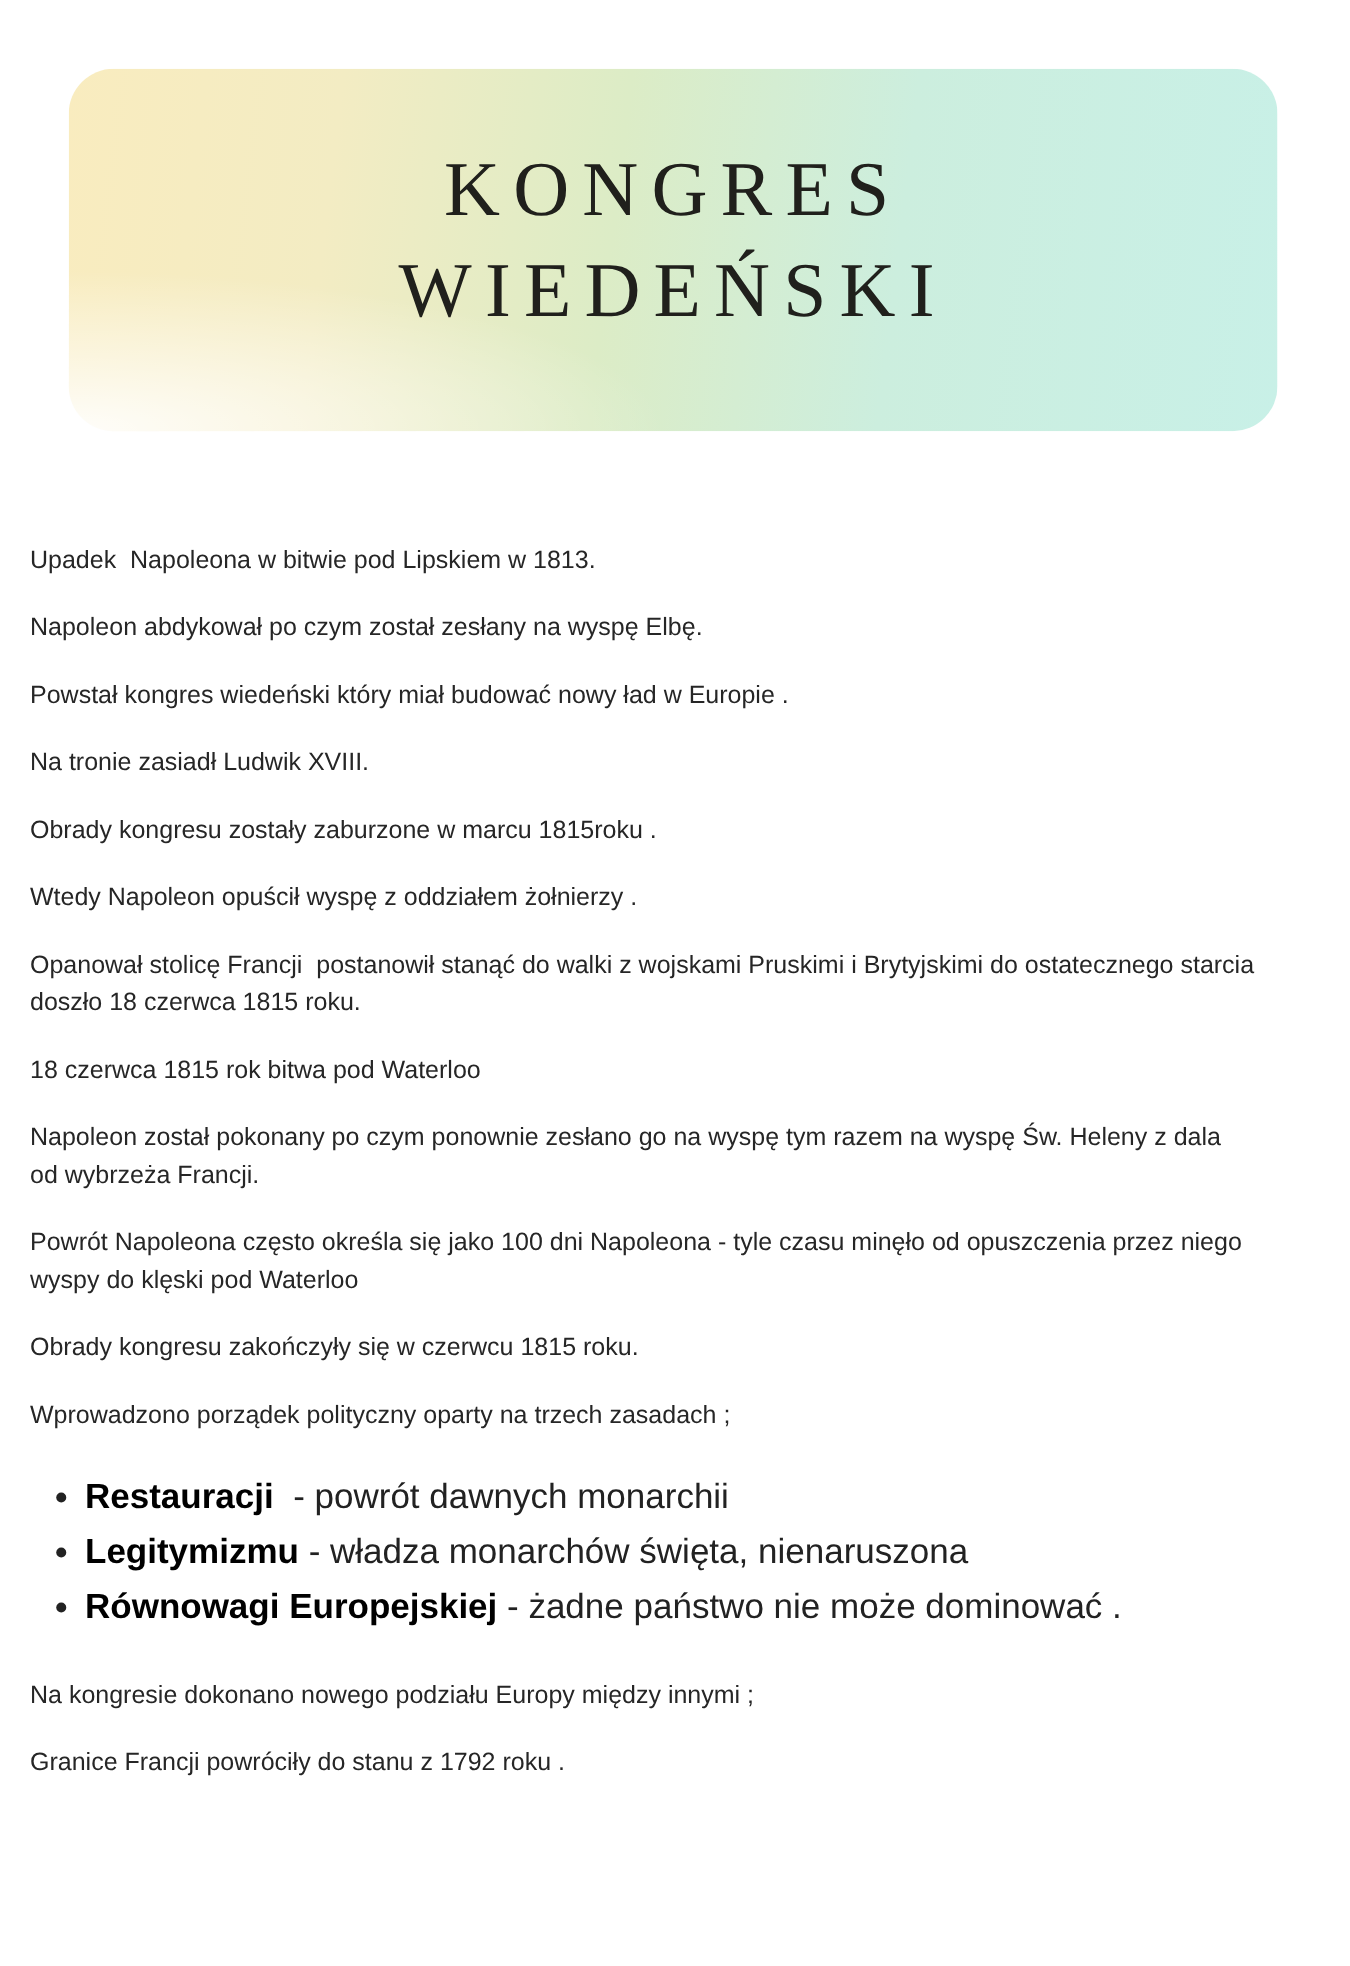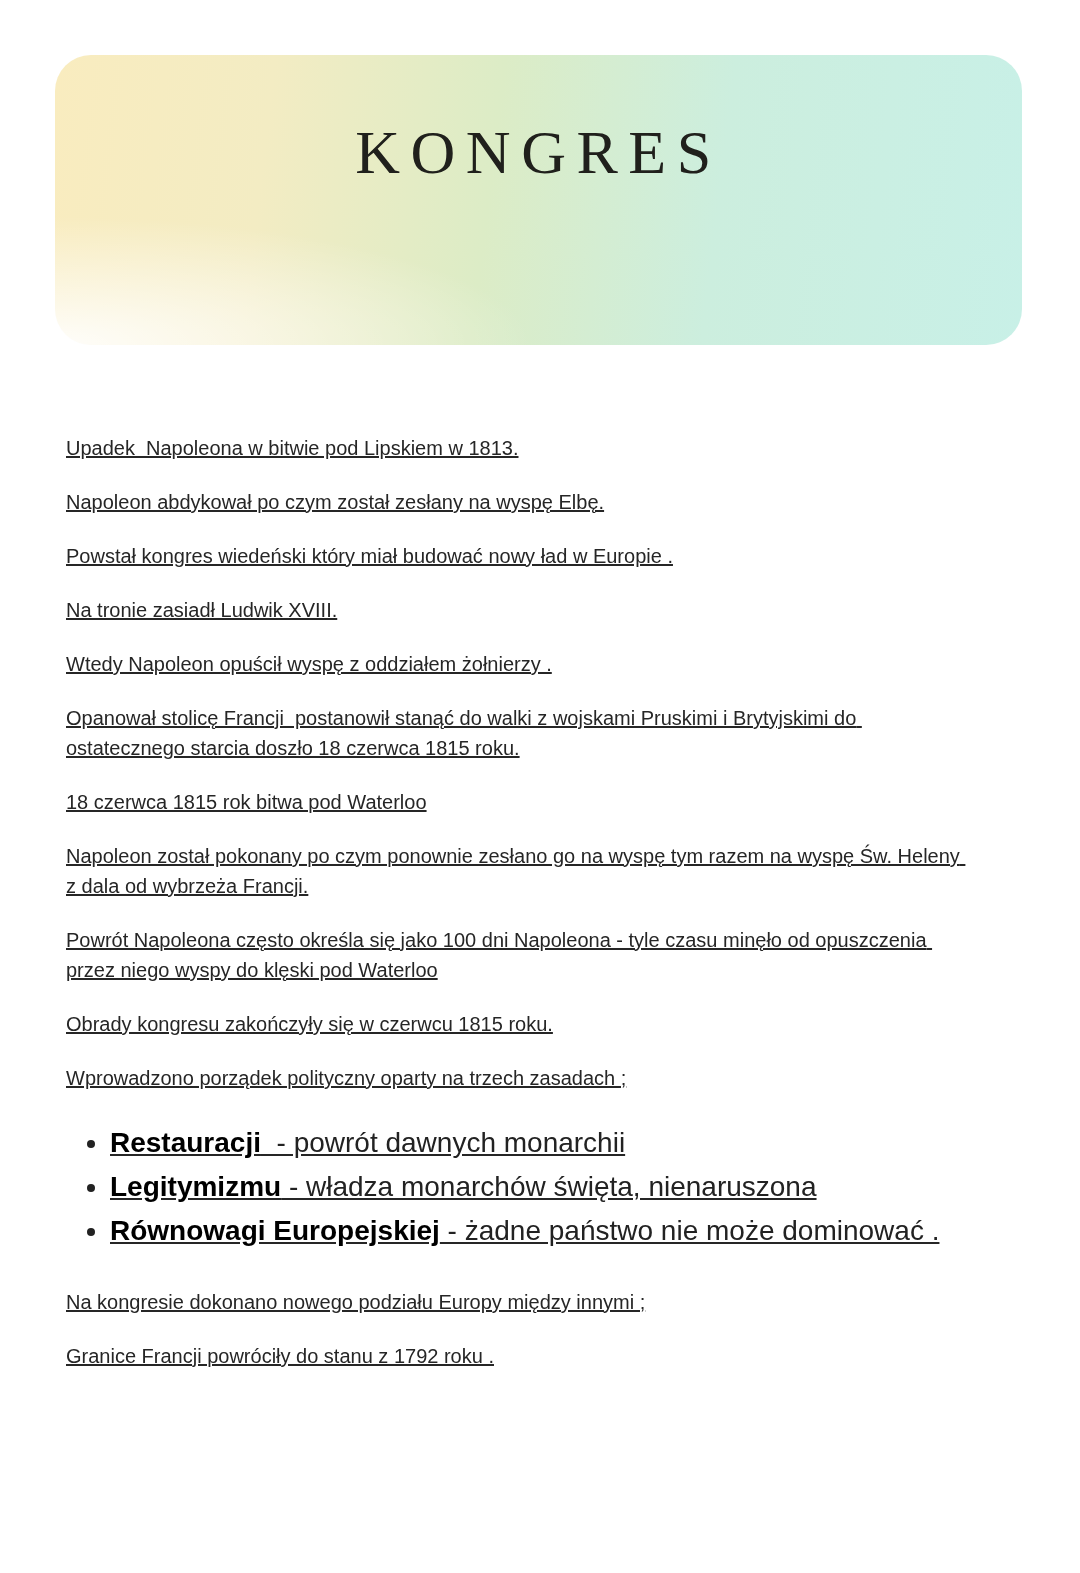--- a/index.html
+++ b/index.html
@@ -44,23 +44,22 @@
     font-size: 62px;
     line-height: 1.3;
     letter-spacing: 0.17em;
     color: var(--title_color, #20201c);
   }
   .content {
     position: absolute;
     left: 0;
     top: 345px;
     width: 1028px;
-    padding: 0 66px;
+    padding: 0 24px;
     box-sizing: border-box;
-    text-decoration: underline;
   }
   .content p {
     margin: 0 0 24px 0;
     font-size: 20px;
     line-height: 30px;
     white-space: pre-wrap;
   }
   .content p.first {
     margin-top: 88px;
   }
@@ -81,28 +80,30 @@
   }
 </style>
 </head>
 <body>
 
 <div class="doc">
 
   <header class="banner">
     <h1>
       <span>KONGRES</span><br>
+      <span>WIEDEŃSKI</span>
     </h1>
   </header>
 
   <main class="content">
     <p class="first">Upadek  Napoleona w bitwie pod Lipskiem w 1813.</p>
     <p>Napoleon abdykował po czym został zesłany na wyspę Elbę.</p>
     <p>Powstał kongres wiedeński który miał budować nowy ład w Europie .</p>
     <p>Na tronie zasiadł Ludwik XVIII.</p>
+    <p>Obrady kongresu zostały zaburzone w marcu 1815roku .</p>
     <p>Wtedy Napoleon opuścił wyspę z oddziałem żołnierzy .</p>
     <p>Opanował stolicę Francji  postanowił stanąć do walki z wojskami Pruskimi i Brytyjskimi do ostatecznego starcia doszło 18 czerwca 1815 roku.</p>
     <p>18 czerwca 1815 rok bitwa pod Waterloo</p>
     <p>Napoleon został pokonany po czym ponownie zesłano go na wyspę tym razem na wyspę Św. Heleny z dala od wybrzeża Francji.</p>
     <p>Powrót Napoleona często określa się jako 100 dni Napoleona - tyle czasu minęło od opuszczenia przez niego wyspy do klęski pod Waterloo</p>
     <p>Obrady kongresu zakończyły się w czerwcu 1815 roku.</p>
     <p>Wprowadzono porządek polityczny oparty na trzech zasadach ;</p>
 
     <ul class="principles">
       <li><span class="term">Restauracji</span><span class="desc">  - powrót dawnych monarchii</span></li>

